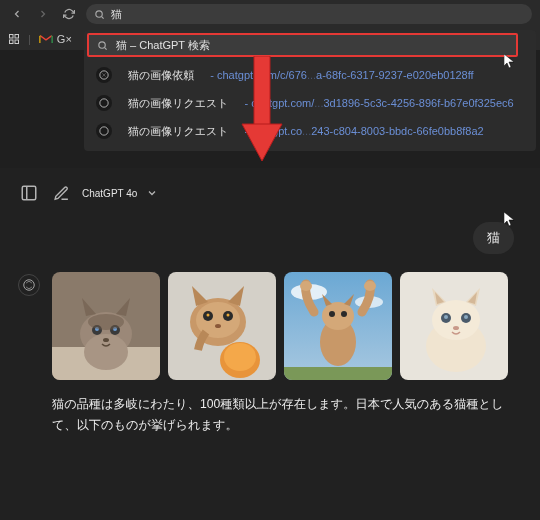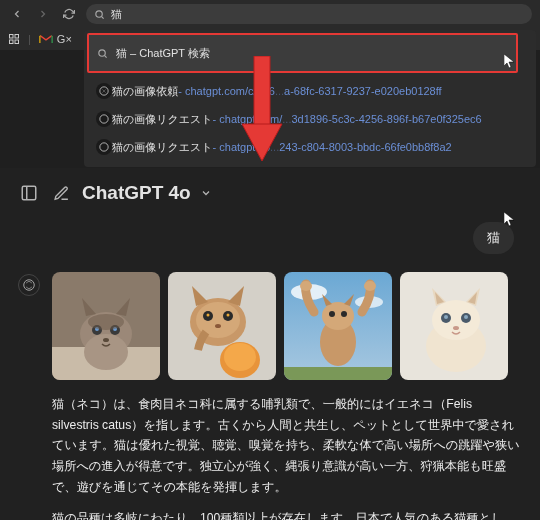--- a/index.html
+++ b/index.html
@@ -65,33 +65,33 @@
       right: 4px;
       background: #2c2c2c;
       border-radius: 4px;
       z-index: 10;
       padding-bottom: 6px;
     }
     .search-field {
       border: 2px solid #e53935;
       border-radius: 2px;
       margin: 3px 18px 4px 3px;
-      height: 40px;
+      height: 24px;
       background: #3c3c3c;
       display: flex;
       align-items: center;
       padding: 0 8px;
       gap: 8px;
       color: #e3e3e3;
       font-size: 11px;
     }
     .suggestion {
       display: flex;
       align-items: center;
-      gap: 0;
+      gap: 16px;
       padding: 6px 12px;
       font-size: 11px;
     }
     .sugg-icon {
       width: 16px; height: 16px;
       border-radius: 50%;
       background: #1a1a1a;
       display: flex;
       align-items: center; justify-content: center;
       flex-shrink: 0;
@@ -133,22 +133,22 @@
       align-items: center;
       gap: 10px;
       margin-bottom: 18px;
     }
     .hdr-btn {
       width: 22px; height: 22px;
       display: flex; align-items: center; justify-content: center;
       color: #b4b4b4;
     }
     .model-name {
-      font-size: 19px;
-      font-weight: 700;
+      font-size: 10px;
+      font-weight: 400;
       color: #e3e3e3;
       display: flex;
       align-items: center;
       gap: 9px;
     }
     .user-bubble-row {
       display: flex;
       justify-content: flex-end;
       margin-bottom: 18px;
       padding-right: 8px;
@@ -403,18 +403,17 @@
               <circle cx="66" cy="46" r="5" fill="#4a5a6a"></circle>
               <circle cx="46" cy="45" r="2" fill="#8aa8c0"></circle>
               <circle cx="66" cy="45" r="2" fill="#8aa8c0"></circle>
               <ellipse cx="56" cy="56" rx="3" ry="2" fill="#c89888"></ellipse>
               <path d="M52 60 Q56 64 60 60" stroke="#c89888" fill="none" stroke-width="1.5"></path>
             </svg>
         </div>
       </div>
 
       <div class="response-text">
-        <p>猫（ネコ）は、食肉目ネコ科に属する哺乳類で、一般的にはイエネコ（Felis silvestris catus）を指します。古くから人間と共生し、ペットとして世界中で愛されています。猫は優れた視覚、聴覚、嗅覚を持ち、柔軟な体で高い場所への跳躍や狭い場所への進入が得意です。独立心が強く、縄張り意識が高い一方、狩猟本能も旺盛で、遊びを通じてその本能を発揮します。</p>
         <p>猫の品種は多岐にわたり、100種類以上が存在します。日本で人気のある猫種として、以下のものが挙げられます。</p>
       </div>
     </div>
   </div>
 </div>
 
 </body></html>

